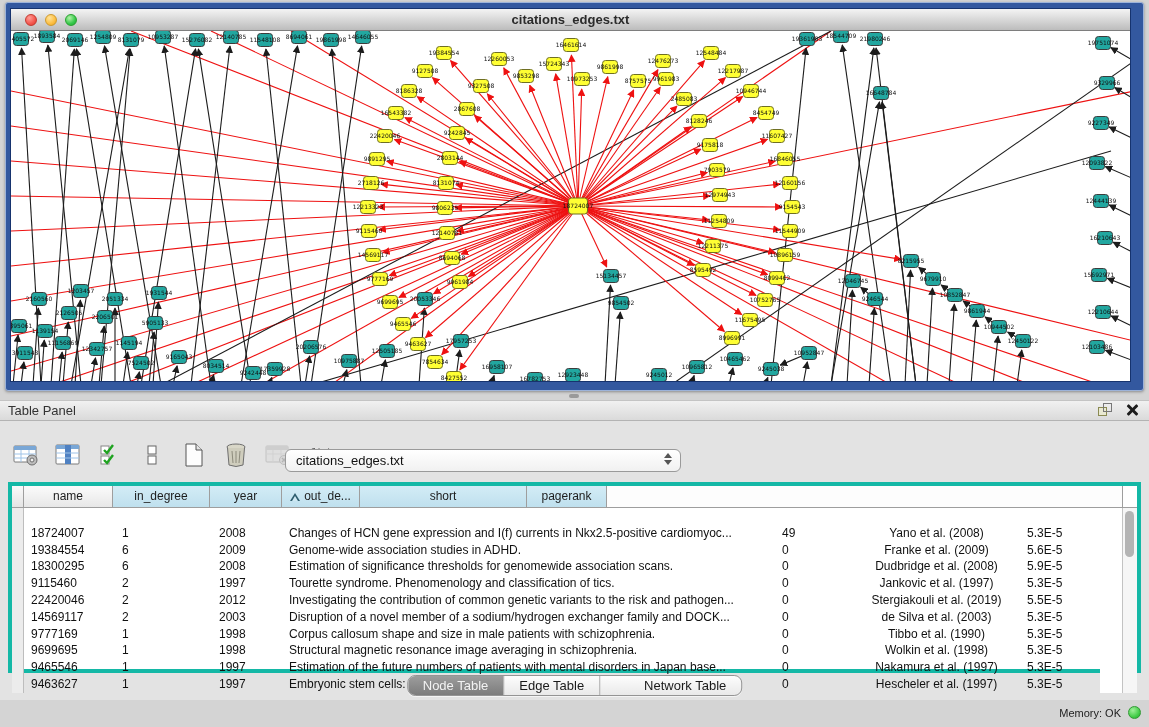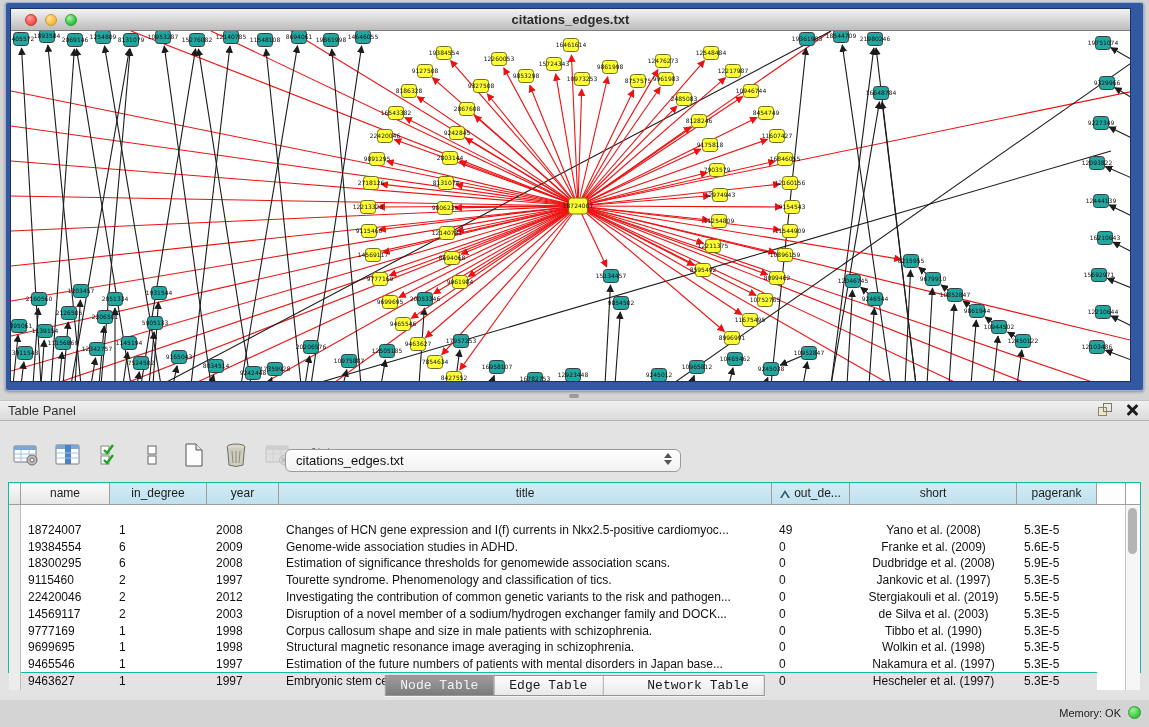--- a/index.html
+++ b/index.html
@@ -47,21 +47,21 @@
   .fx { font-family:"Liberation Serif", serif; font-style:italic; font-size:17px; color:#222; }
   .combo { position:absolute; left:285px; top:28px; width:396px; height:23px; background:linear-gradient(#fff,#f1f1f1);
     border:1px solid #9a9a9a; border-radius:6px; font-size:13px; color:#111; line-height:21px; padding-left:10px; }
   .combo .arrows { position:absolute; right:8px; top:3px; display:flex; flex-direction:column; gap:2px; }
   .combo .arrows i { width:0; height:0; border-left:4px solid transparent; border-right:4px solid transparent; display:block;}
   .combo .arrows i.up { border-bottom:5px solid #555; }
   .combo .arrows i.dn { border-top:5px solid #555; }
 
   
   .table { position:absolute; left:8px; top:61px; width:1133px; height:191px; background:#fff;
-    border:1px solid #14b8a6; display:flex; flex-direction:column; font-size:12px; }
+    border:4px solid #14b8a6; display:flex; flex-direction:column; font-size:12px; }
   .thead { display:flex; flex:0 0 22px; border-bottom:1px solid #9e9e9e; color:#1d1d1d; }
   .th { background:linear-gradient(#d3ecf6,#bfe0ee); border-right:1px solid #9e9e9e; text-align:center;
     line-height:21px; overflow:hidden; white-space:nowrap; }
   .th.name-col { background:linear-gradient(#fbfbfb,#e7e7e7); }
   .gut { width:12px; background:#ececec; border-right:1px solid #bdbdbd; flex:0 0 12px; }
   .gut.h { background:linear-gradient(#fafafa,#e4e4e4); border-right:1px solid #9e9e9e; }
   .c0{width:89px;flex:0 0 89px;} .c1{width:97px;flex:0 0 97px;} .c2{width:72px;flex:0 0 72px;}
   .c3{width:493px;flex:0 0 493px;} .c4{width:78px;flex:0 0 78px;} .c5{width:167px;flex:0 0 167px;}
   .c6{width:80px;flex:0 0 80px;}
   .fill { flex:1; background:#fff; border-right:none; }
@@ -76,22 +76,22 @@
   .trow .c0,.trow .c3,.trow .c4,.trow .c6 { padding-left:7px; }
   .trow .c1,.trow .c2 { padding-left:9px; }
   .trow .c5 { text-align:center; }
   .sort-tri { display:inline-block; width:0; height:0; border-left:5px solid transparent;
     border-right:5px solid transparent; border-bottom:8px solid #2e5d6e; margin-right:4px; vertical-align:-1px; position:relative;}
   .sort-tri:after { content:""; position:absolute; left:-3px; top:2.5px; width:0; height:0;
     border-left:3px solid transparent; border-right:3px solid transparent; border-bottom:5px solid #cfe9f3; }
 
   
   .tabs { position:absolute; left:50%; top:675px; transform:translateX(-50%); display:flex;
-    border:1px solid #949494; border-radius:0; overflow:hidden; height:21px;
-    background:linear-gradient(#fdfdfd,#e9e9e9); box-shadow:0 1px 0 rgba(255,255,255,.6);font-family:Liberation Mono, monospace; }
+    border:1px solid #949494; border-radius:8px; overflow:hidden; height:21px;
+    background:linear-gradient(#fdfdfd,#e9e9e9); box-shadow:0 1px 0 rgba(255,255,255,.6); }
   .tab { padding:0 15px; font-size:13px; line-height:20px; color:#1a1a1a; border-right:1px solid #adadad; }
   .tab:last-child { border-right:none;padding-left:44px; }
   .tab.sel { background:linear-gradient(#9d9d9d,#7c7c7c); color:#f3f3f3; }
 
   
   .statusbar { position:absolute; left:0; top:700px; width:1149px; height:38px; background:#d4d4d4; }
   .mem { position:absolute; right:28px; top:7px; font-size:11px; color:#222; }
   .memdot { position:absolute; right:8px; top:6px; width:13px; height:13px; border-radius:50%;
     background:radial-gradient(circle at 35% 30%, #9ff09a,#3ecb44 65%,#2aa335); border:1px solid #2f9a33; }
 </style>
@@ -626,21 +626,20 @@
         <i class="dn"></i>
       </span>
   </div>
 
   <div class="table">
     <div class="thead">
       <div class="gut h"></div>
       <div class="th name-col c0">name</div>
       <div class="th c1">in_degree</div>
       <div class="th c2">year</div>
-      <div class="th c3">title</div>
       <div class="th c4"><span class="sort-tri"></span><span>out_de...</span></div>
       <div class="th c5">short</div>
       <div class="th c6">pagerank</div>
       <div class="th fill"></div>
       <div class="corner"></div>
     </div>
     <div class="tbody">
       <div class="rows" id="rows">
         <div class="trow" id="row-template" hidden="">
           <div class="gut"></div>

